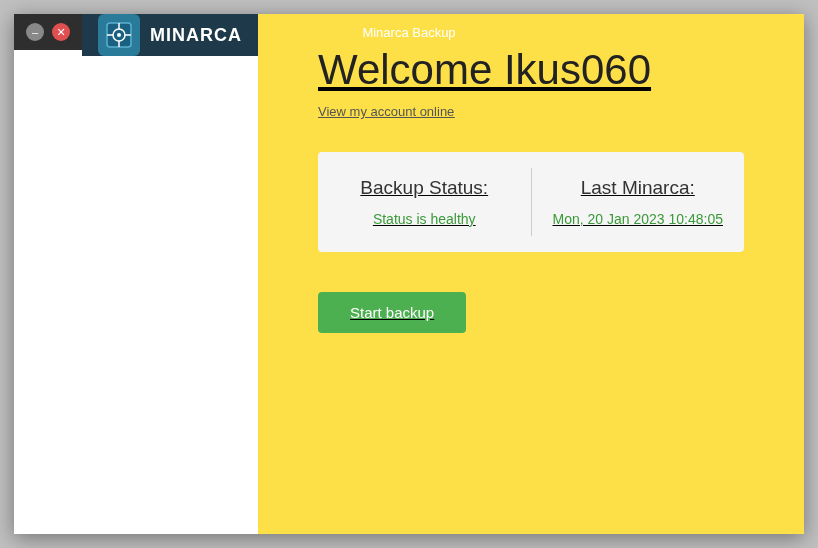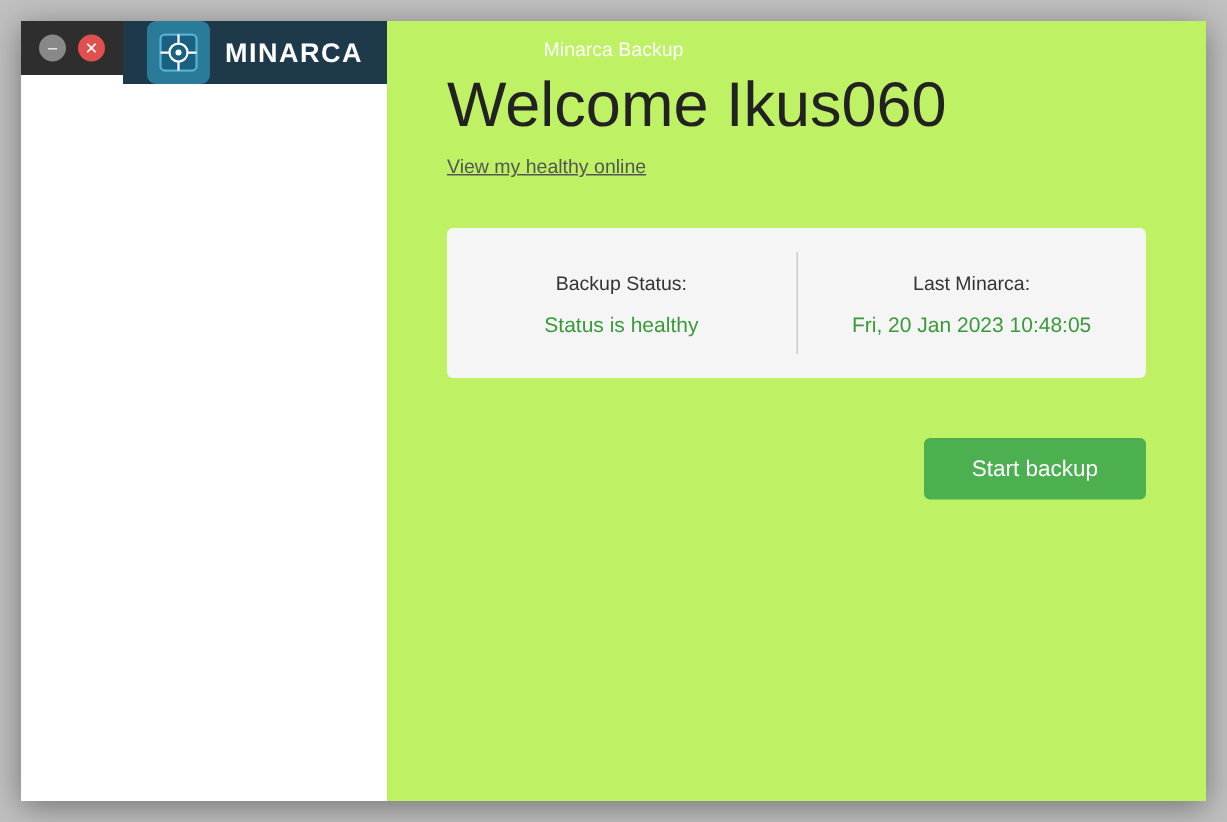--- a/index.html
+++ b/index.html
@@ -95,23 +95,24 @@
       align-items: center;
     }
     .nav-link {
       color: #d0d0d0;
       font-size: 14px;
       text-decoration: none;
       cursor: pointer;
     }
     .main-content {
       flex: 1;
-      padding: 32px 40px;
-      background: #bef264;
+      padding: 32px 60px;
+      background: #fde047;
       overflow-y: auto;
+      text-decoration: underline;
     }
     .welcome-title {
       font-size: 42px;
       font-weight: 300;
       color: #222222;
       margin-bottom: 8px;
     }
     .account-link {
       color: #555555;
       font-size: 13px;
@@ -133,32 +134,32 @@
       align-items: center;
       justify-content: center;
       padding: 24px 20px;
     }
     .status-divider {
       width: 1px;
       background: #cccccc;
       margin: 16px 0;
     }
     .status-label {
-      font-size: 13px;
+      font-size: 19px;
       color: #333333;
       font-weight: 500;
       margin-bottom: 12px;
     }
     .status-value {
       font-size: 14px;
       color: #3a9a3a;
     }
     .backup-btn-container {
       display: flex;
-      justify-content: flex-end;
+      justify-content: flex-start;
       margin-top: 40px;
     }
     .start-backup-btn {
       background: #4caf50;
       color: #ffffff;
       border: none;
       padding: 12px 32px;
       font-size: 15px;
       border-radius: 4px;
       cursor: pointer;
@@ -190,32 +191,32 @@
           <line x1="2" y1="14" x2="8" y2="14" stroke="#ffffff" stroke-width="1.5"></line>
           <line x1="20" y1="14" x2="26" y2="14" stroke="#ffffff" stroke-width="1.5"></line>
         </svg>
       </div>
       <span class="logo-text">MINARCA</span>
     </div>
   </div>
 
   <div class="main-content">
     <h1 class="welcome-title">Welcome Ikus060</h1>
-    <a class="account-link">View my healthy online</a>
+    <a class="account-link">View my account online</a>
 
     
     <div class="status-panel">
       <div class="status-section">
         <div class="status-label">Backup Status:</div>
         <div class="status-value">Status is healthy</div>
       </div>
       <div class="status-divider"></div>
       <div class="status-section">
         <div class="status-label">Last Minarca:</div>
-        <div class="status-value">Fri, 20 Jan 2023 10:48:05</div>
+        <div class="status-value">Mon, 20 Jan 2023 10:48:05</div>
       </div>
     </div>
 
     
     <div class="backup-btn-container">
       <button class="start-backup-btn">Start backup</button>
     </div>
   </div>
 </div>
 

